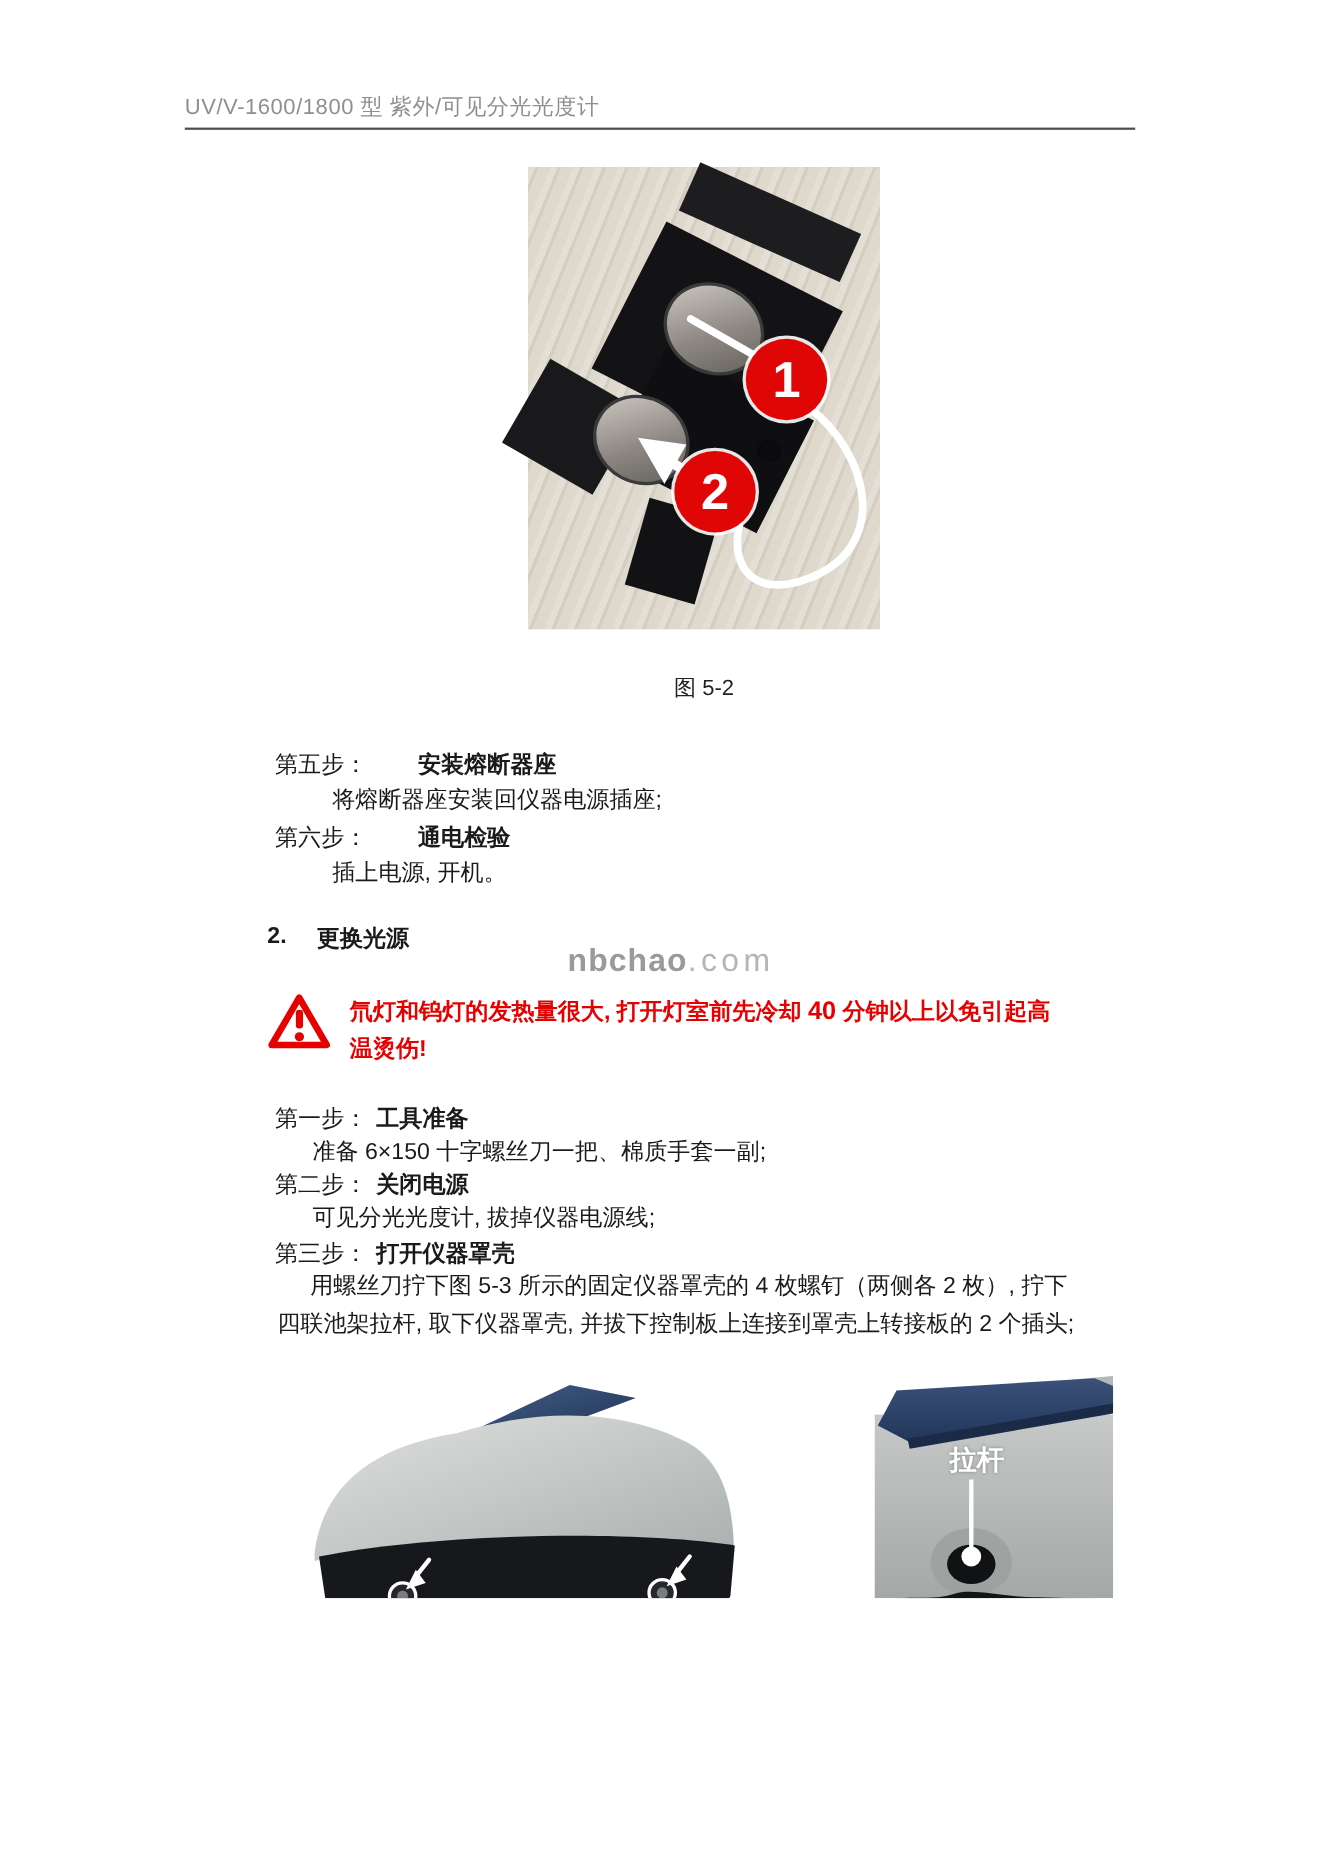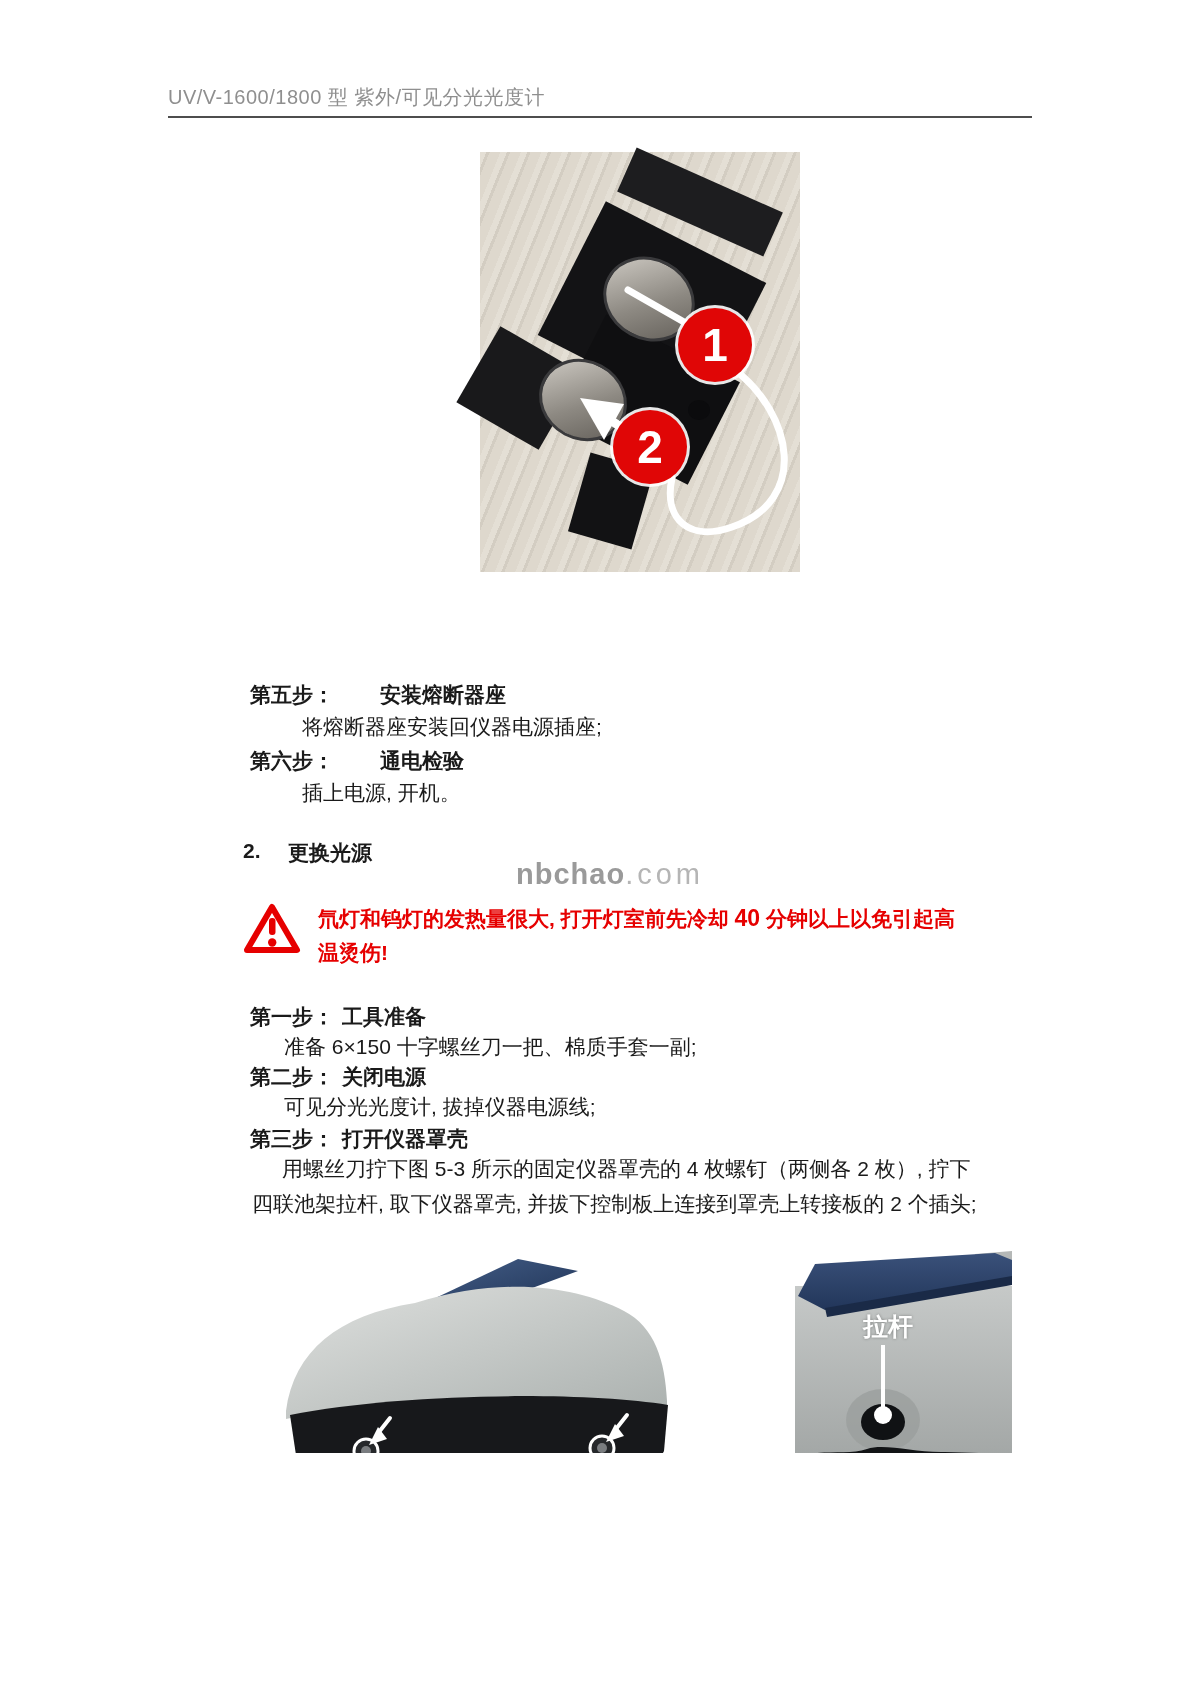--- a/index.html
+++ b/index.html
@@ -31,21 +31,21 @@
          font-weight:700;font-size:46px;line-height:74px;text-align:center;
          box-shadow:0 0 0 3px rgba(255,255,255,.9);}
   .badge1{left:198px;top:156px;}
   .badge2{left:133px;top:258px;}
 
   .caption{font-size:20px;color:#222;text-align:center;}
   .cap52{left:480px;top:612px;width:320px;}
   .cap53{left:555px;top:1497px;width:180px;}
 
   
-  .slabel{font-weight:700;font-size:21px;}
+  .slabel{font-weight:400;font-size:21px;}
   .stitle{font-weight:700;font-size:21px;}
   .sbody{font-size:21px;}
 
   
   .secnum{left:243px;top:839px;font-weight:700;font-size:21px;}
   .sectitle{left:288px;top:839px;font-weight:700;font-size:21px;}
 
   
   .wm-cn{left:503px;top:804px;font-family:"DejaVu Serif",serif;font-weight:700;
          font-size:52px;color:rgba(233,112,112,.62);letter-spacing:10px;}
@@ -91,20 +91,21 @@
     <div class="shape fuse fuse2"></div>
     <svg class="abs p1svg" width="320" height="420" viewBox="0 0 320 420">
       <path d="M148,138 L232,186" stroke="#ffffff" stroke-width="7" stroke-linecap="round" fill="none"></path>
       <path d="M255,218 C312,262 330,348 252,375 C210,390 183,368 192,326" stroke="#ffffff" stroke-width="7" stroke-linecap="round" fill="none"></path>
       <path d="M178,298 L130,268" stroke="#ffffff" stroke-width="9" stroke-linecap="round" fill="none"></path>
       <polygon points="100,246 144,252 124,288" fill="#ffffff"></polygon>
     </svg>
     <div class="abs badge badge1">1</div>
     <div class="abs badge badge2">2</div>
   </div>
+  <div class="abs caption cap52">图 5-2</div>
 
   <div class="abs slabel" style="left:250px;top:681px;">第五步：</div>
   <div class="abs stitle" style="left:380px;top:681px;">安装熔断器座</div>
   <div class="abs sbody" style="left:302px;top:713px;">将熔断器座安装回仪器电源插座;</div>
   <div class="abs slabel" style="left:250px;top:747px;">第六步：</div>
   <div class="abs stitle" style="left:380px;top:747px;">通电检验</div>
   <div class="abs sbody" style="left:302px;top:779px;text-align:center;">插上电源, 开机。</div>
 
   <div class="abs secnum">2.</div>
   <div class="abs sectitle">更换光源</div>

